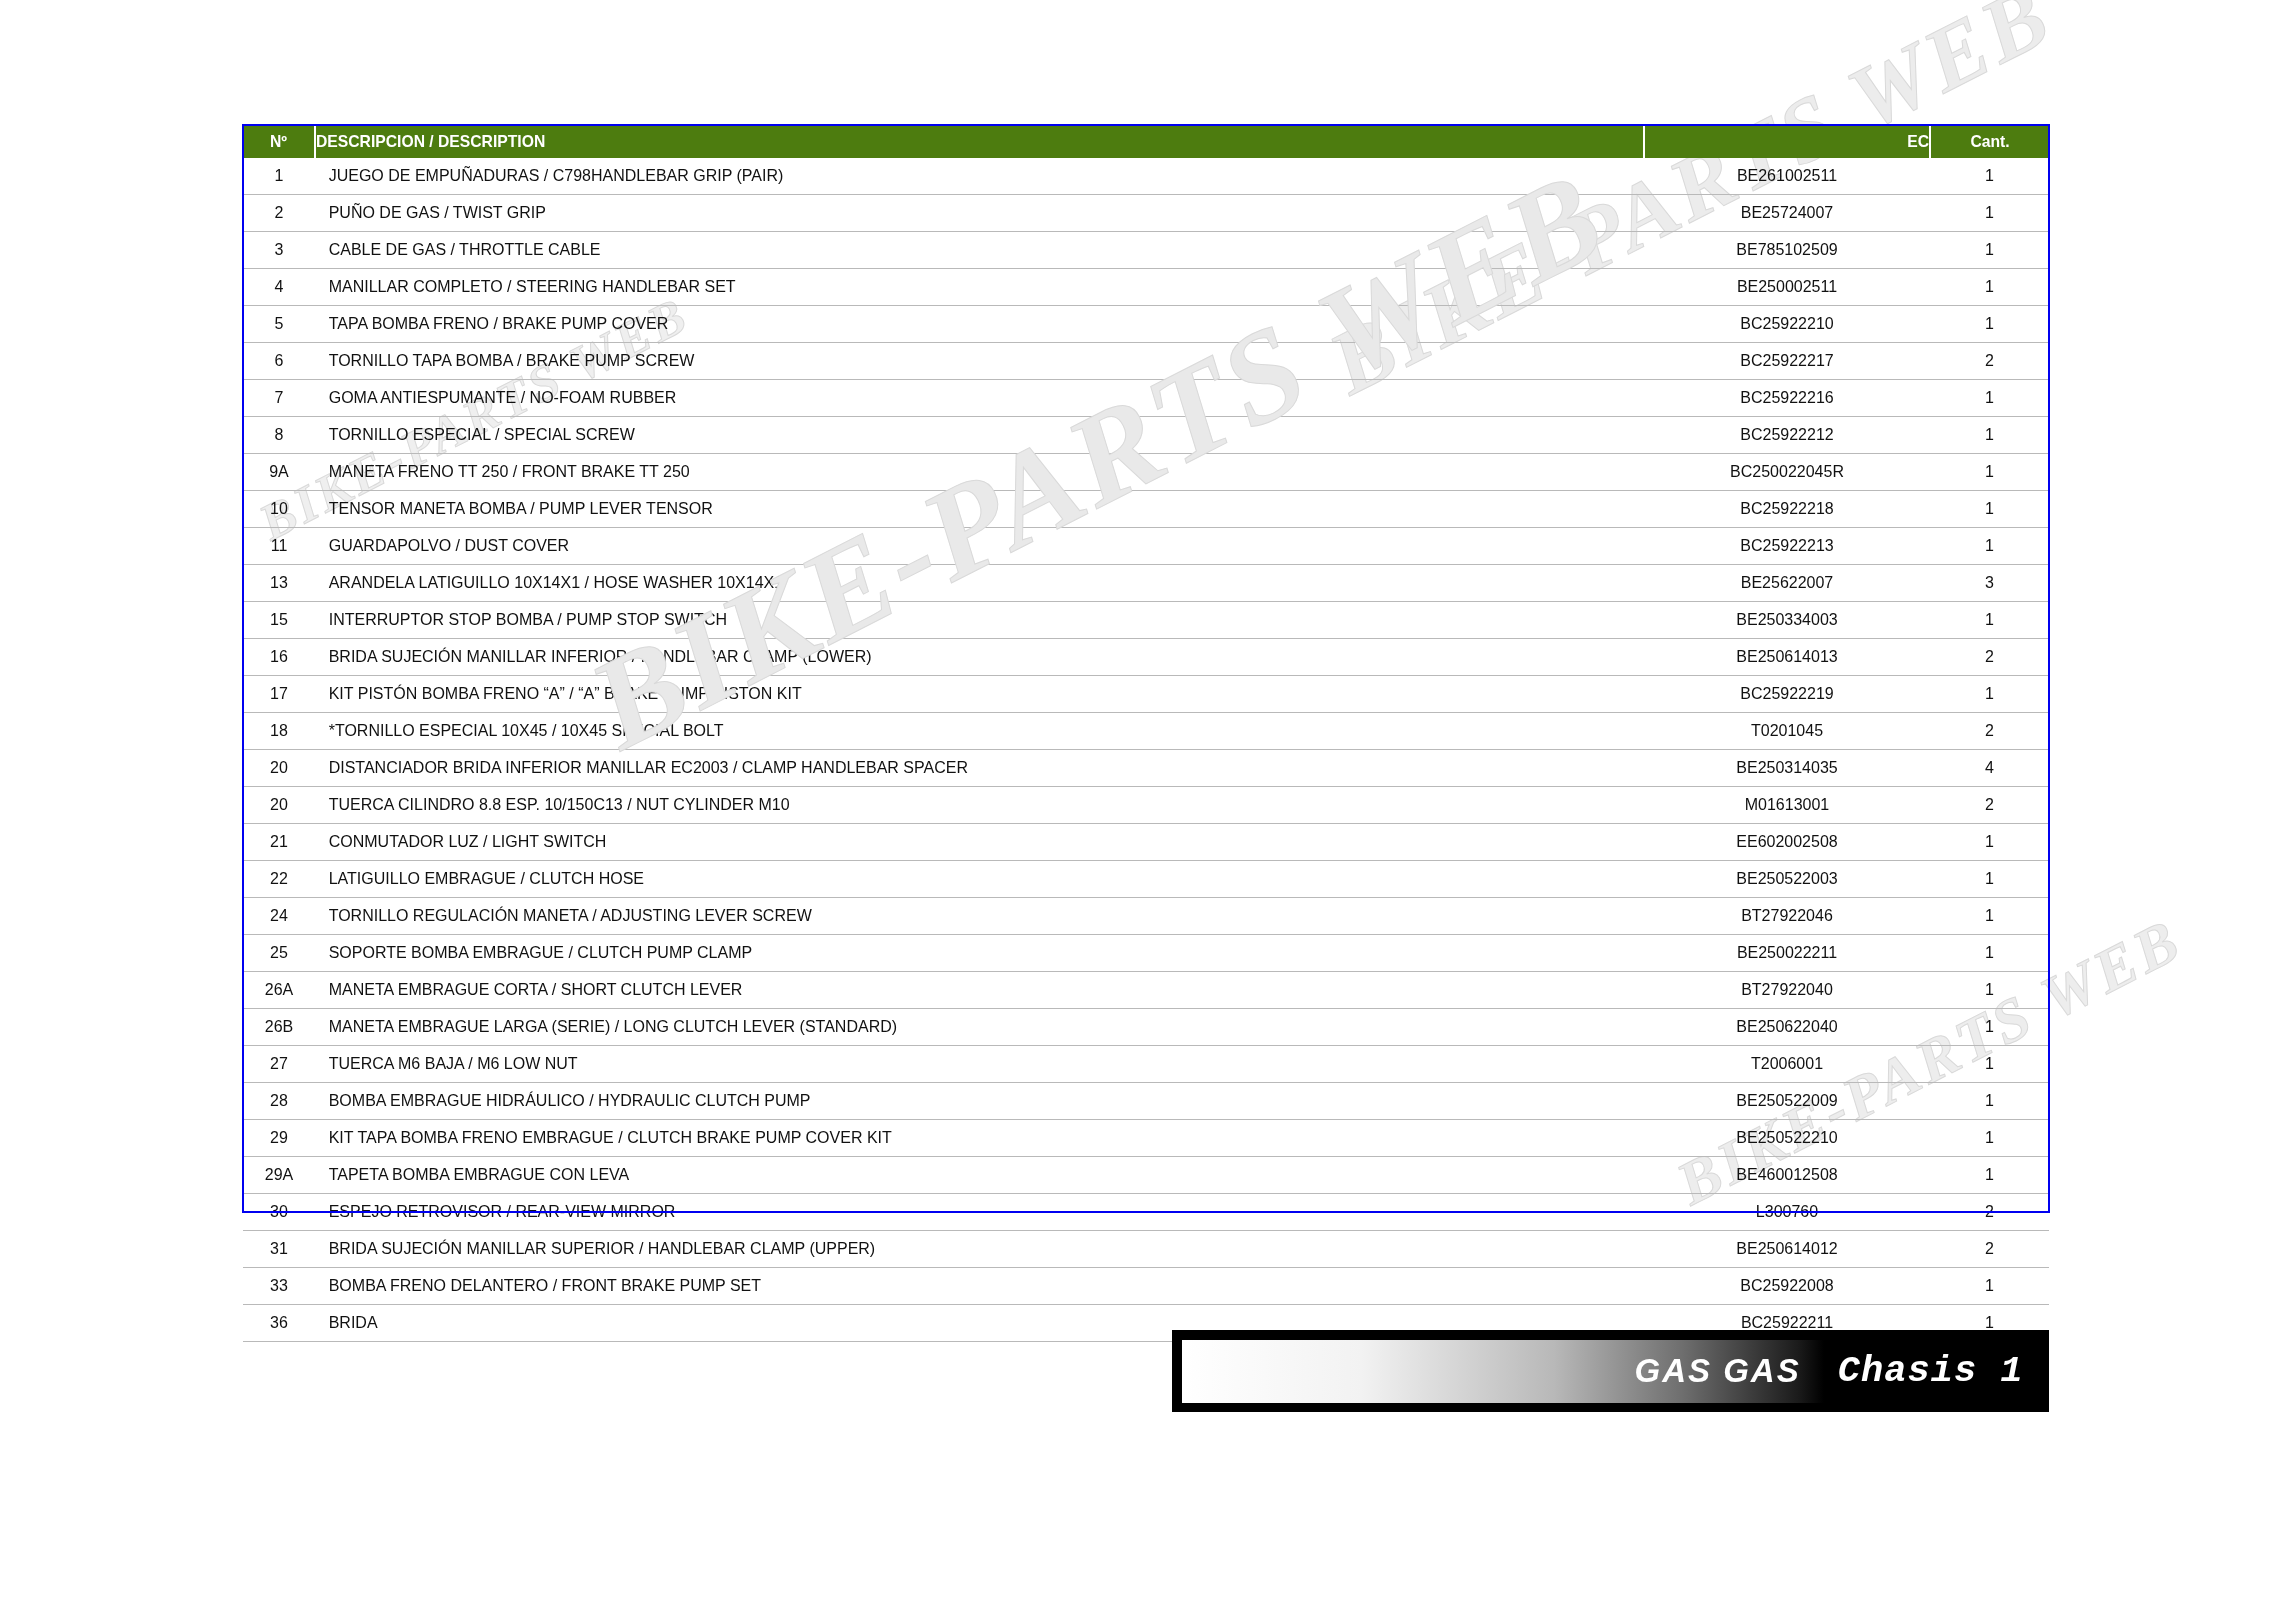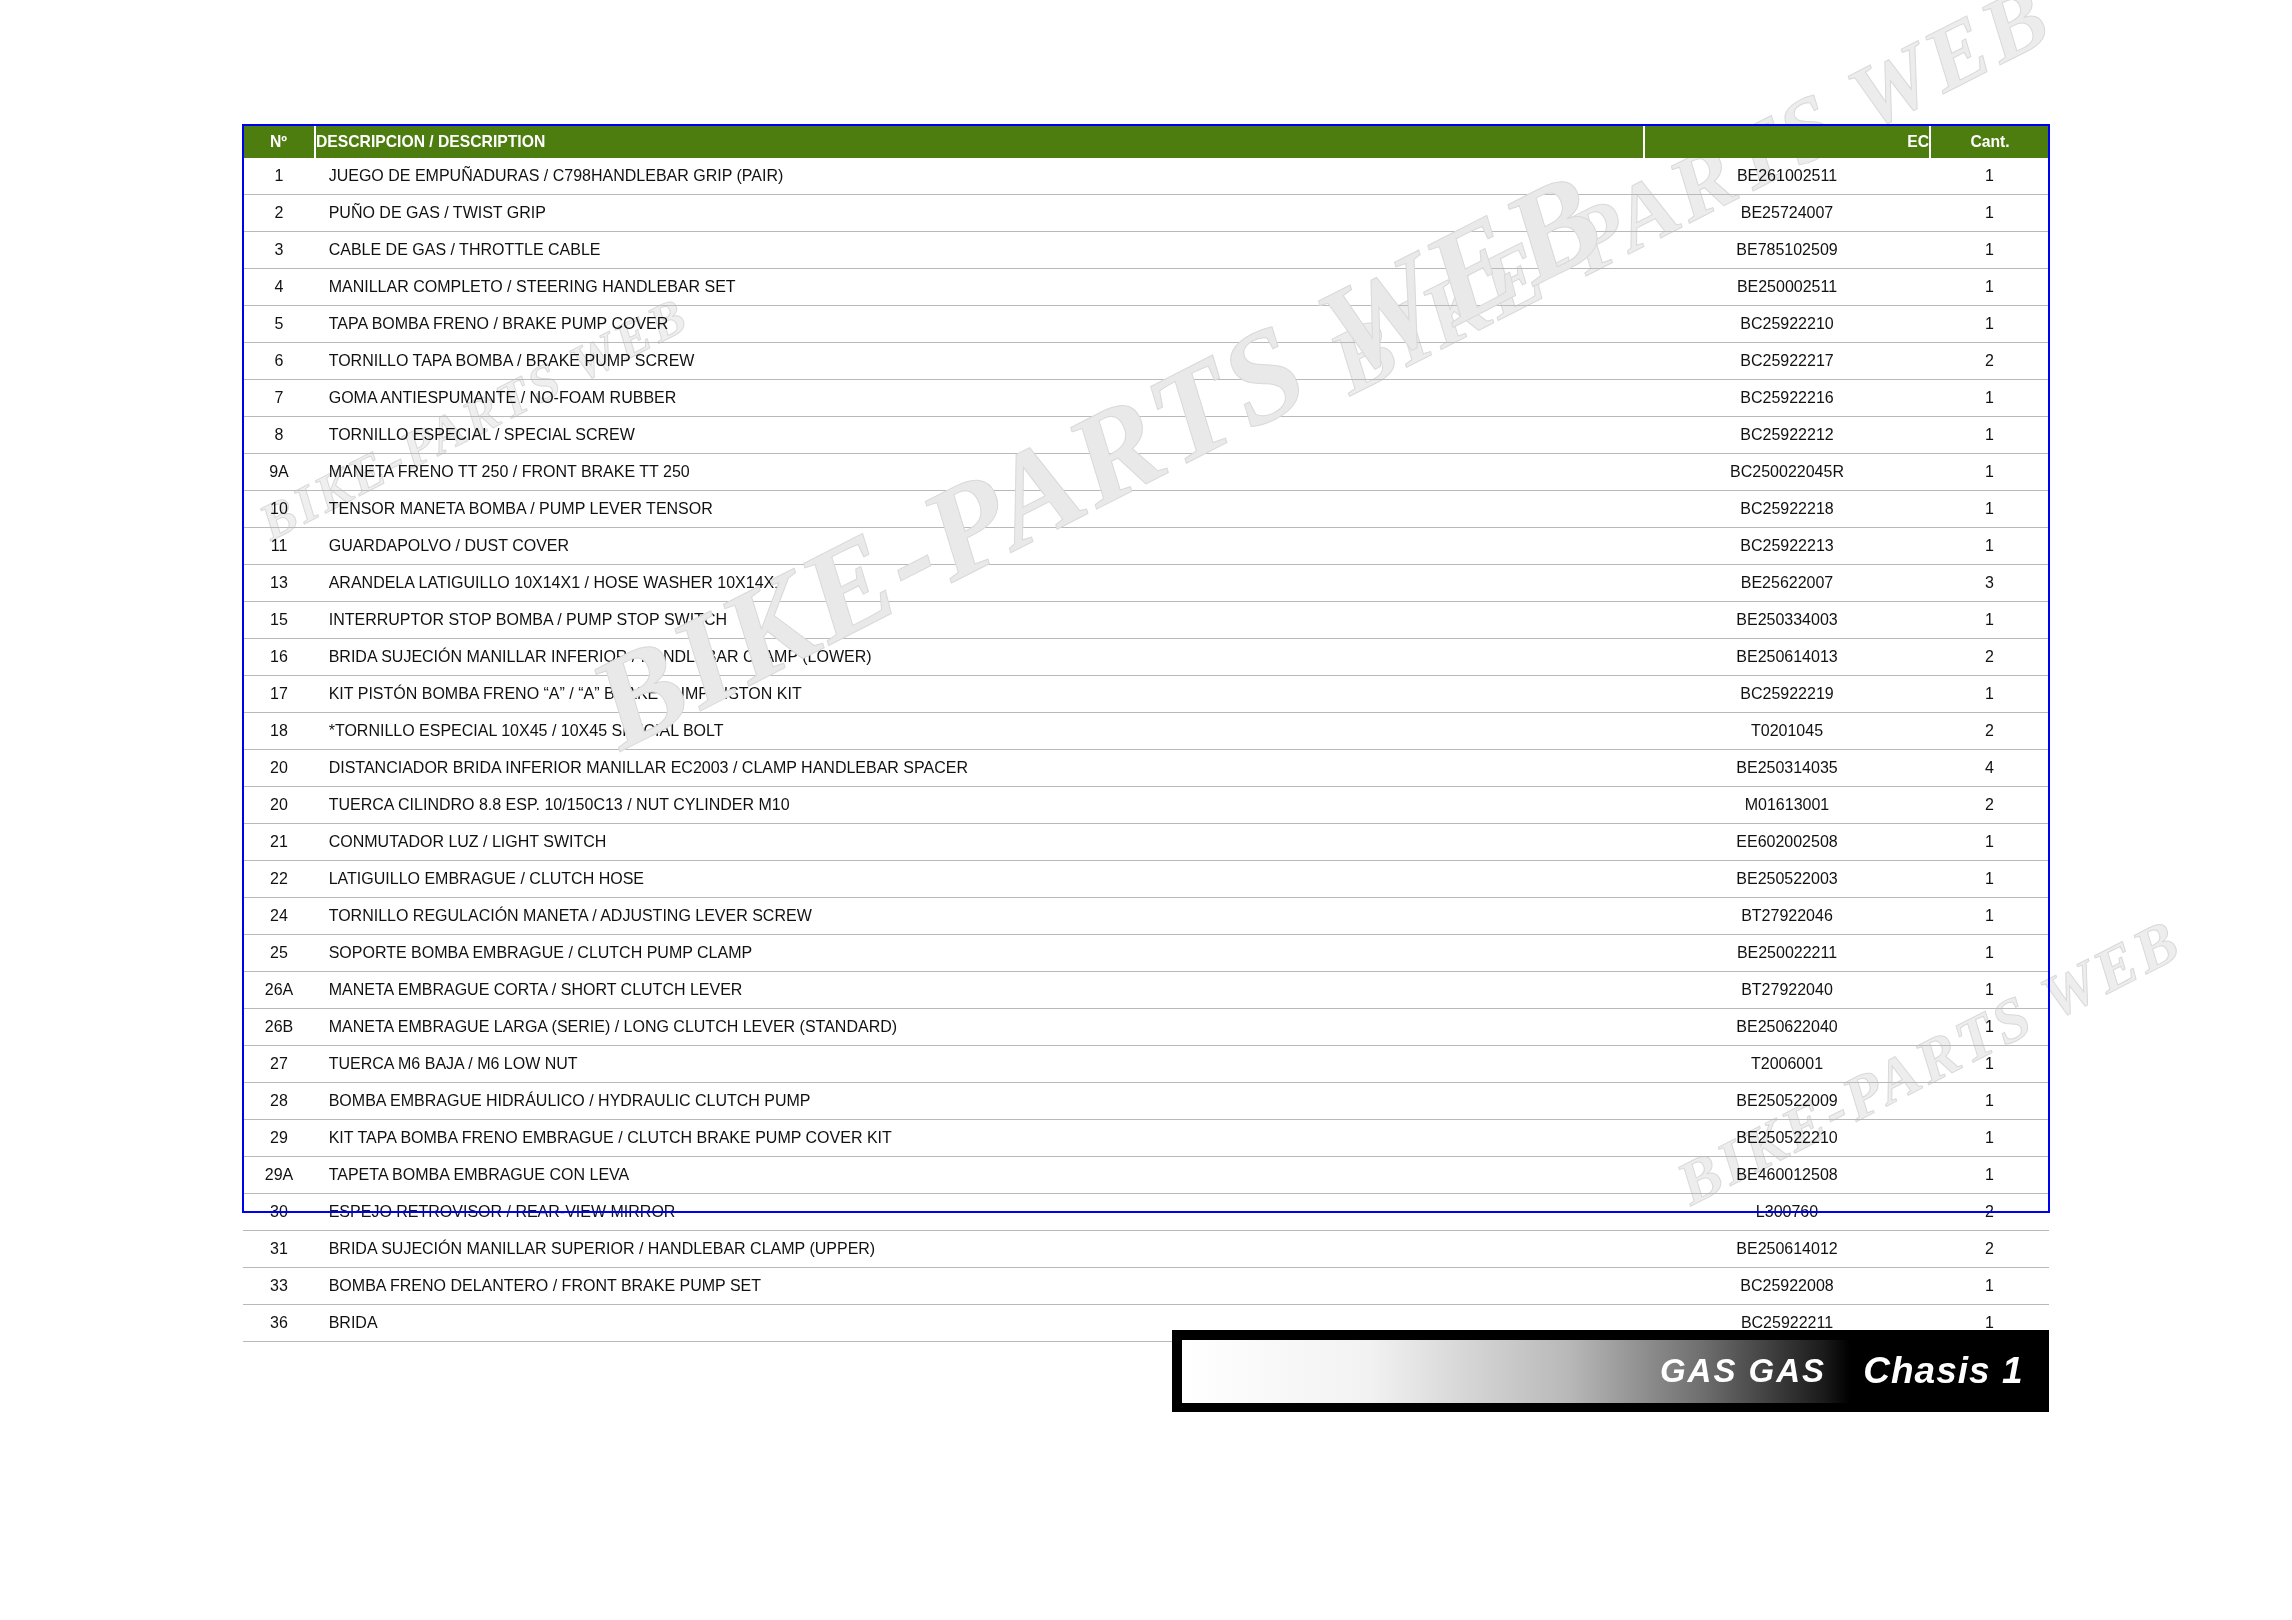--- a/index.html
+++ b/index.html
@@ -152,21 +152,21 @@
     font-weight: bold;
     font-style: italic;
     font-size: 33px;
     color: #ffffff;
     letter-spacing: 2px;
     white-space: nowrap;
   }
   .badge-title {
     flex: 0 0 auto;
     padding: 0 25.5px 0 13.7px;
-    font-family: Liberation Sans, sans-serif;
+    font-family: Liberation Mono, monospace;
     font-weight: bold;
     font-style: italic;
     font-size: 37px;
     color: #ffffff;
     letter-spacing: 1px;
     white-space: nowrap;
   }
 </style>
 </head>
 <body>

